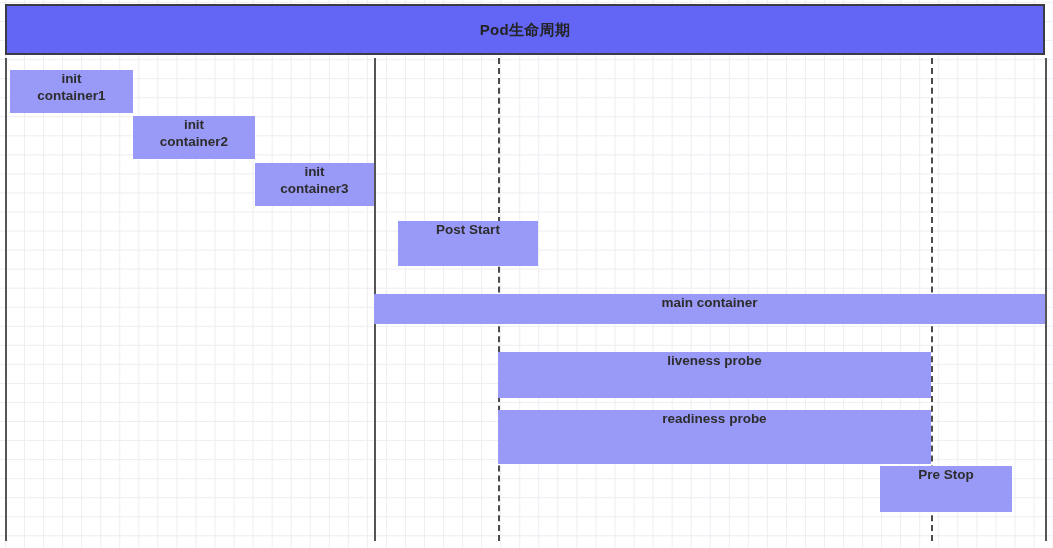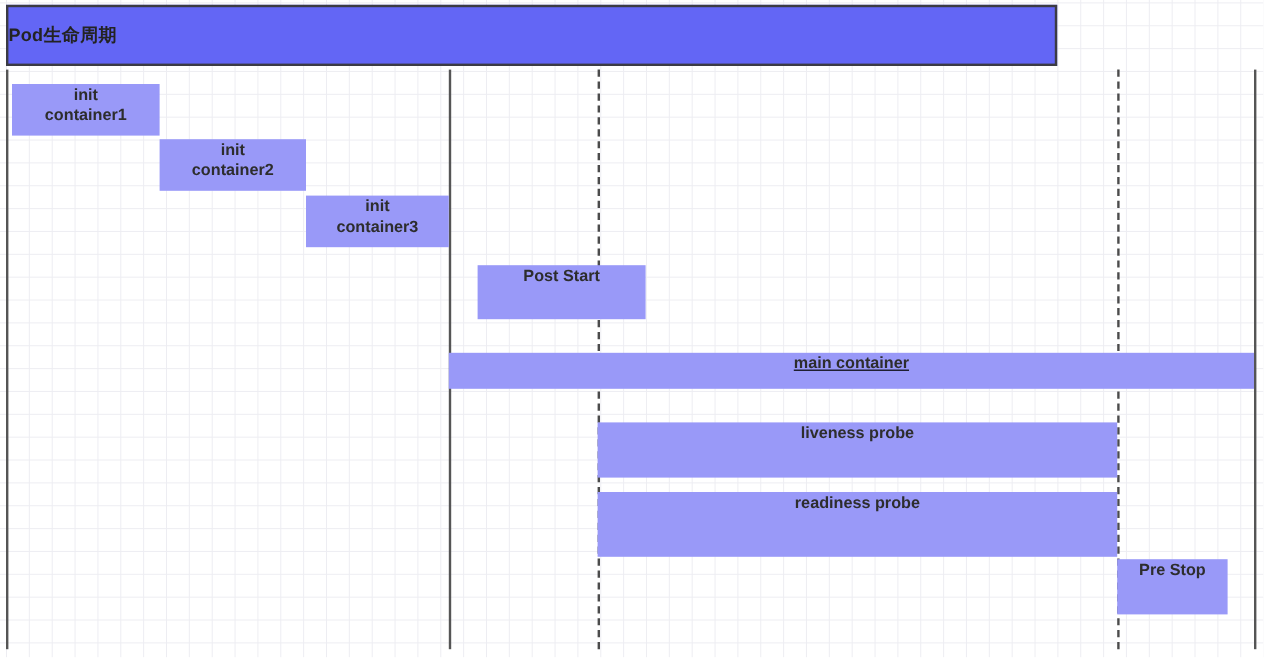--- a/index.html
+++ b/index.html
@@ -32,27 +32,28 @@
     background-size: 19.05px 19.05px;
     background-position: 5px 2px;
     pointer-events: none;
   }
 
   
   .title-bar {
     position: absolute;
     left: 5px;
     top: 4px;
-    width: 876px;
+    width: 1040px;
     height: 51px;
     box-sizing: border-box;
     background: #6366f5;
     border: 2px solid #3b3b44;
     display: flex;
     align-items: center;
+    justify-content: center;
     z-index: 5;
   }
   .title-text {
     font-size: 15px;
     font-weight: bold;
     color: #232323;
     letter-spacing: .3px;
     line-height: 1;
   }
 
@@ -116,29 +117,29 @@
 
   <div class="bar align-center" style="left:255px; top:163px; width:119px; height:43px;">
     <span class="bar-label">init
 container3</span>
   </div>
 
   <div class="bar align-center" style="left:398px; top:221px; width:140px; height:45px;">
     <span class="bar-label">Post Start</span>
   </div>
 
-  <div class="bar align-center" style="left:374px; top:294px; width:671px; height:30px;text-decoration:underline;">
+  <div class="bar align-center" style="left:374px; top:294px; width:671px; height:30px;">
     <span class="bar-label">main container</span>
   </div>
 
   <div class="bar align-center" style="left:498px; top:352px; width:433px; height:46px;">
     <span class="bar-label">liveness probe</span>
   </div>
 
   <div class="bar align-center" style="left:498px; top:410px; width:433px; height:54px;">
     <span class="bar-label">readiness probe</span>
   </div>
 
-  <div class="bar align-center" style="left:931px; top:466px; width:92px; height:46px;">
+  <div class="bar align-center" style="left:880px; top:466px; width:132px; height:46px;">
     <span class="bar-label">Pre Stop</span>
   </div>
 
 </div>
 
 </body></html>

